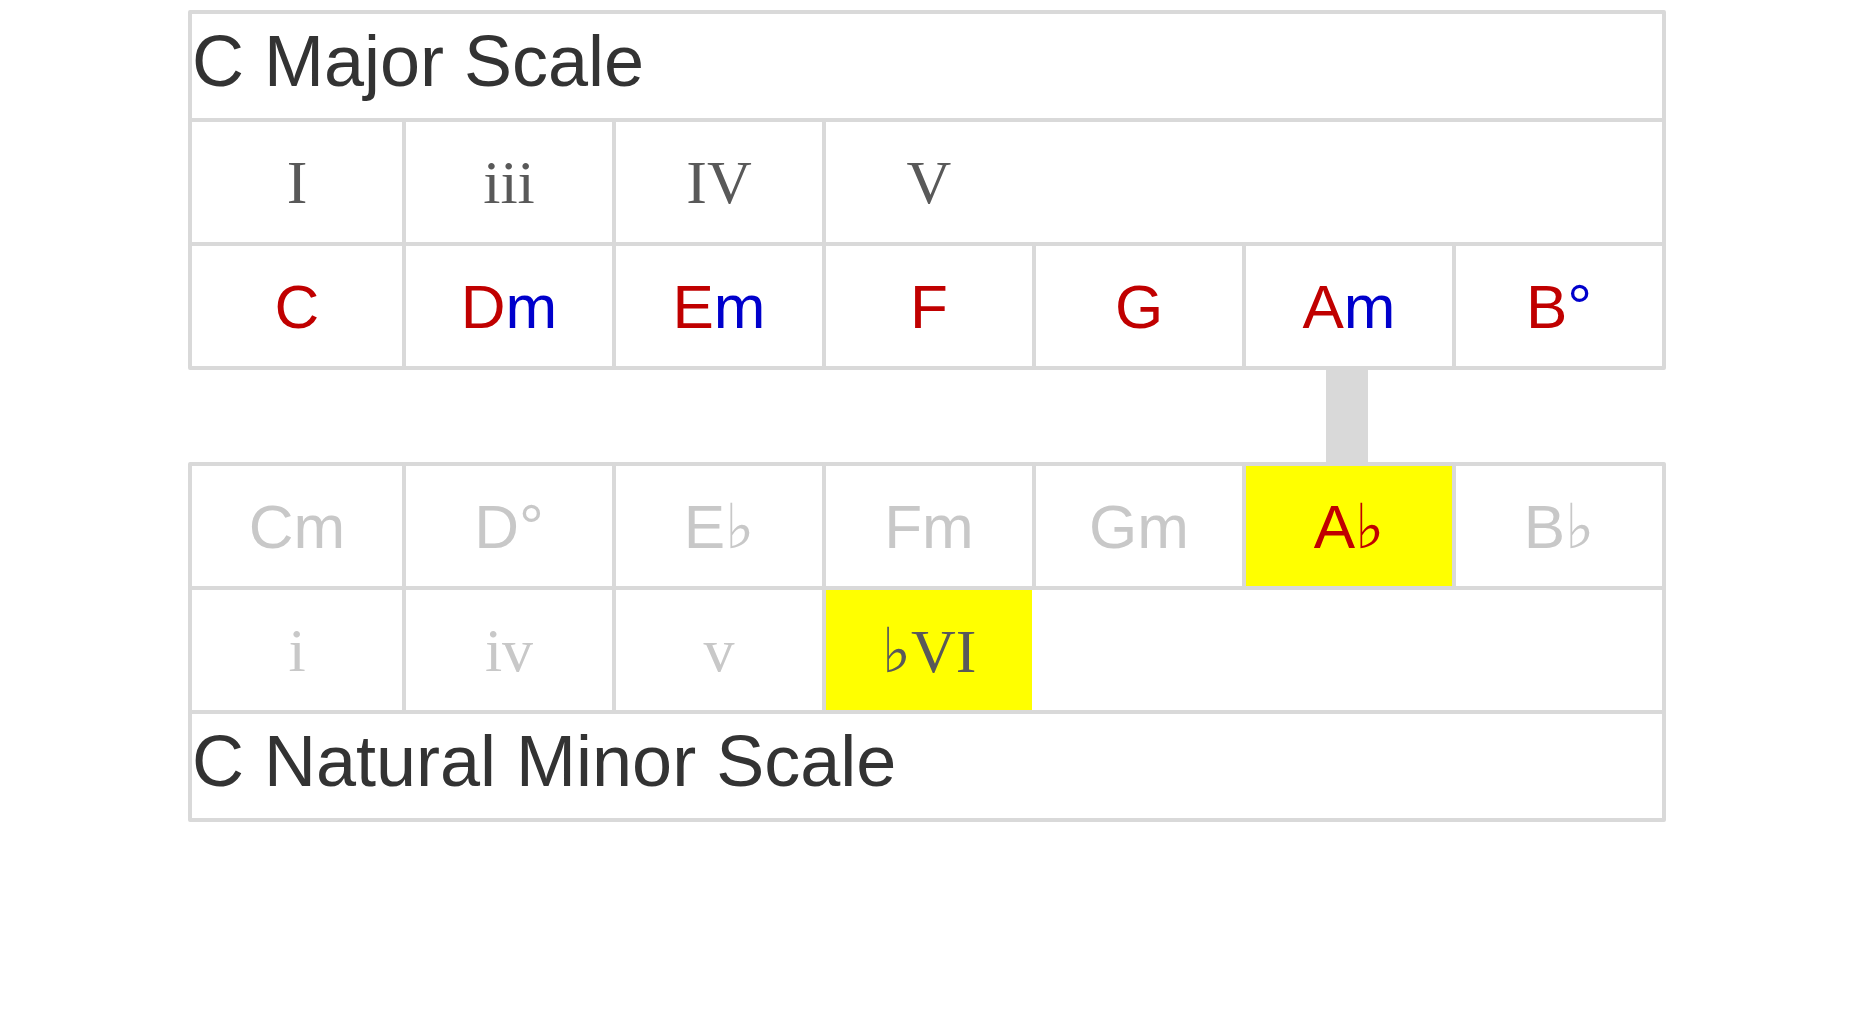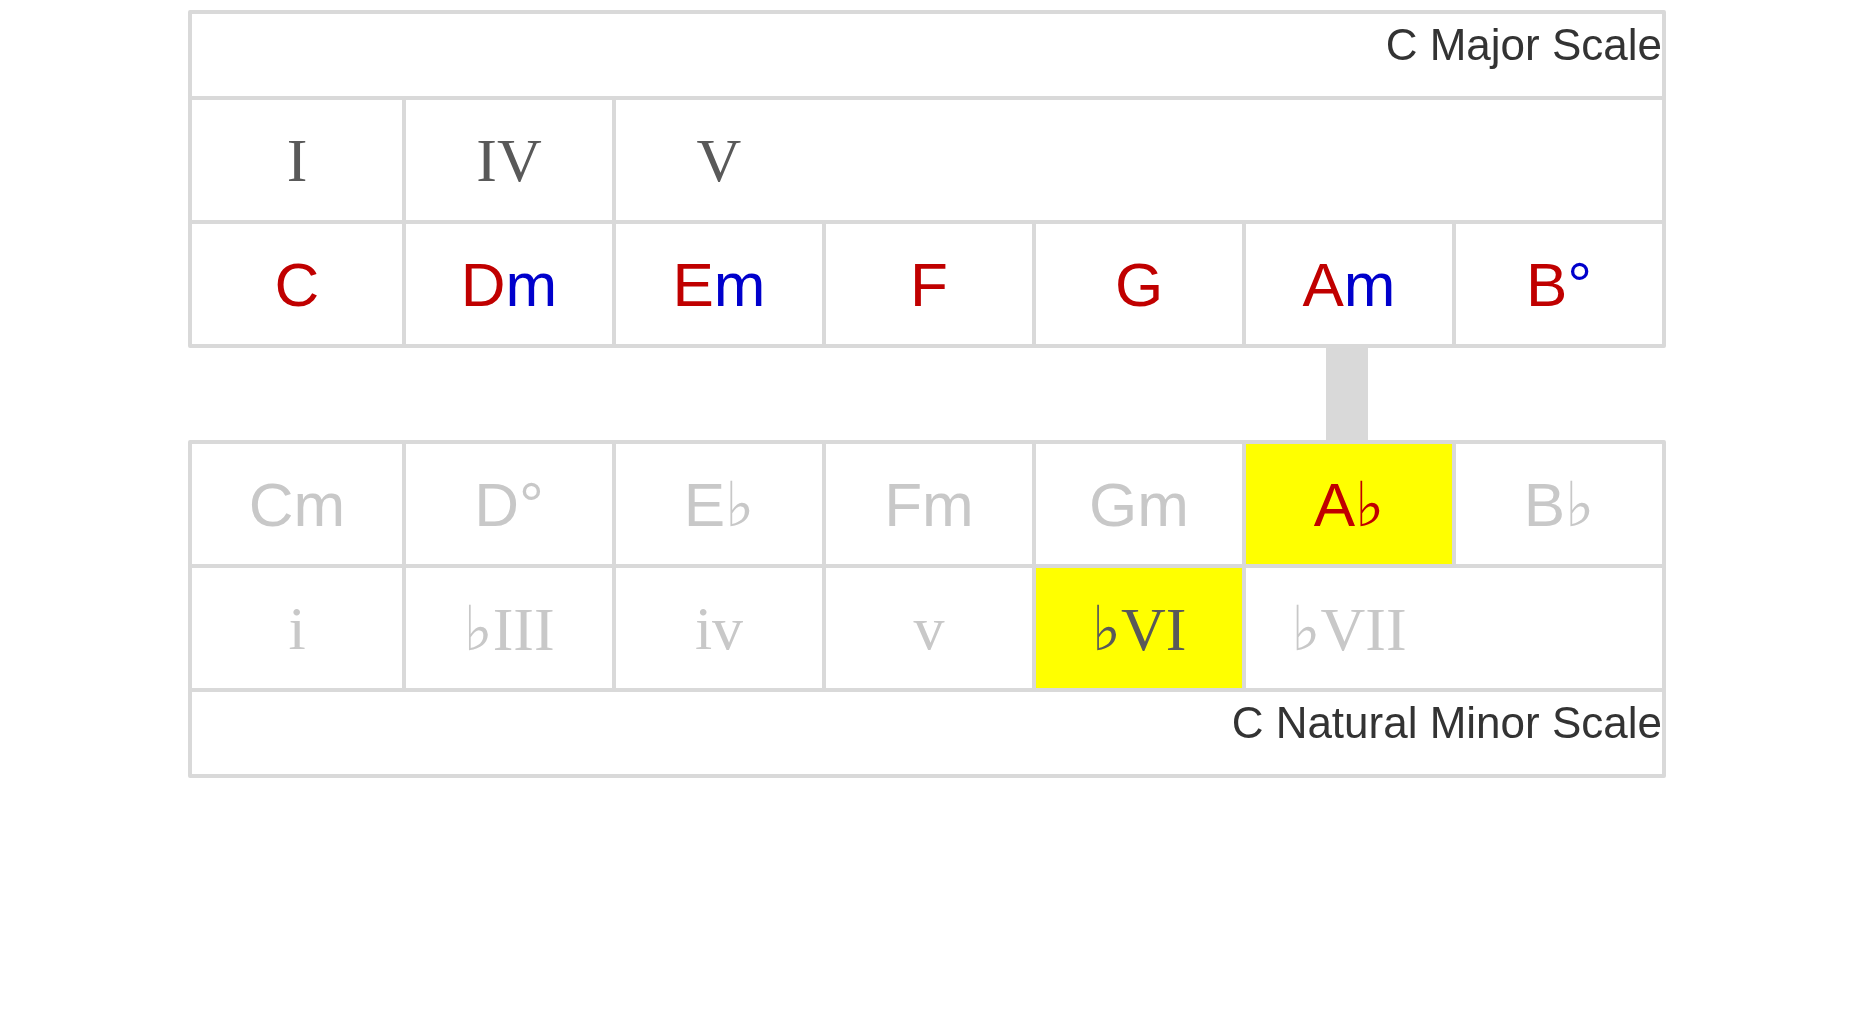--- a/index.html
+++ b/index.html
@@ -11,24 +11,24 @@
 .wrap {
   width: 1478px;
   margin: 0 auto;
   position: relative;
 }
 .block {
   border: 4px solid #d9d9d9;
   border-radius: 2px;
 }
 .title-row {
-  text-align: right;
-  font-size: 44px;
+  text-align: left;
+  font-size: 72px;
   color: #333;
-  padding: 6px 0 26px 0;
+  padding: 6px 0 16px 0;
   border-bottom: 4px solid #d9d9d9;
 }
 .grid7 {
   display: grid;
   grid-template-columns: repeat(7, 1fr);
 }
 .cell {
   display: flex;
   align-items: center;
   justify-content: center;
@@ -62,20 +62,23 @@
 </head>
 <body>
 
 <div class="wrap">
 
   <div class="block">
     <div class="title-row">C Major Scale</div>
     <div class="grid7">
       <div class="cell">
           <span class="roman">I</span>
+        </div>
+      <div class="cell">
+          <span class="roman">iii</span>
         </div>
       <div class="cell">
           <span class="roman">IV</span>
         </div>
       <div class="cell">
           <span class="roman">V</span>
         </div>
     </div>
     <div class="grid7 divider">
       <div class="cell chord">
@@ -148,31 +151,25 @@
           <span>B</span>
           <span></span>
           <span class="flat">♭</span>
         </div>
     </div>
     <div class="grid7 divider">
       <div class="cell">
           <span class="roman muted">i</span>
         </div>
       <div class="cell">
-          <span class="roman muted">♭III</span>
-        </div>
-      <div class="cell">
           <span class="roman muted">iv</span>
         </div>
       <div class="cell">
           <span class="roman muted">v</span>
         </div>
       <div class="cell hl-roman">
           <span class="roman">♭VI</span>
         </div>
-      <div class="cell">
-          <span class="roman muted">♭VII</span>
-        </div>
     </div>
     <div class="title-row divider" style="border-bottom:none;">C Natural Minor Scale</div>
   </div>
 
 </div>
 
 </body></html>

